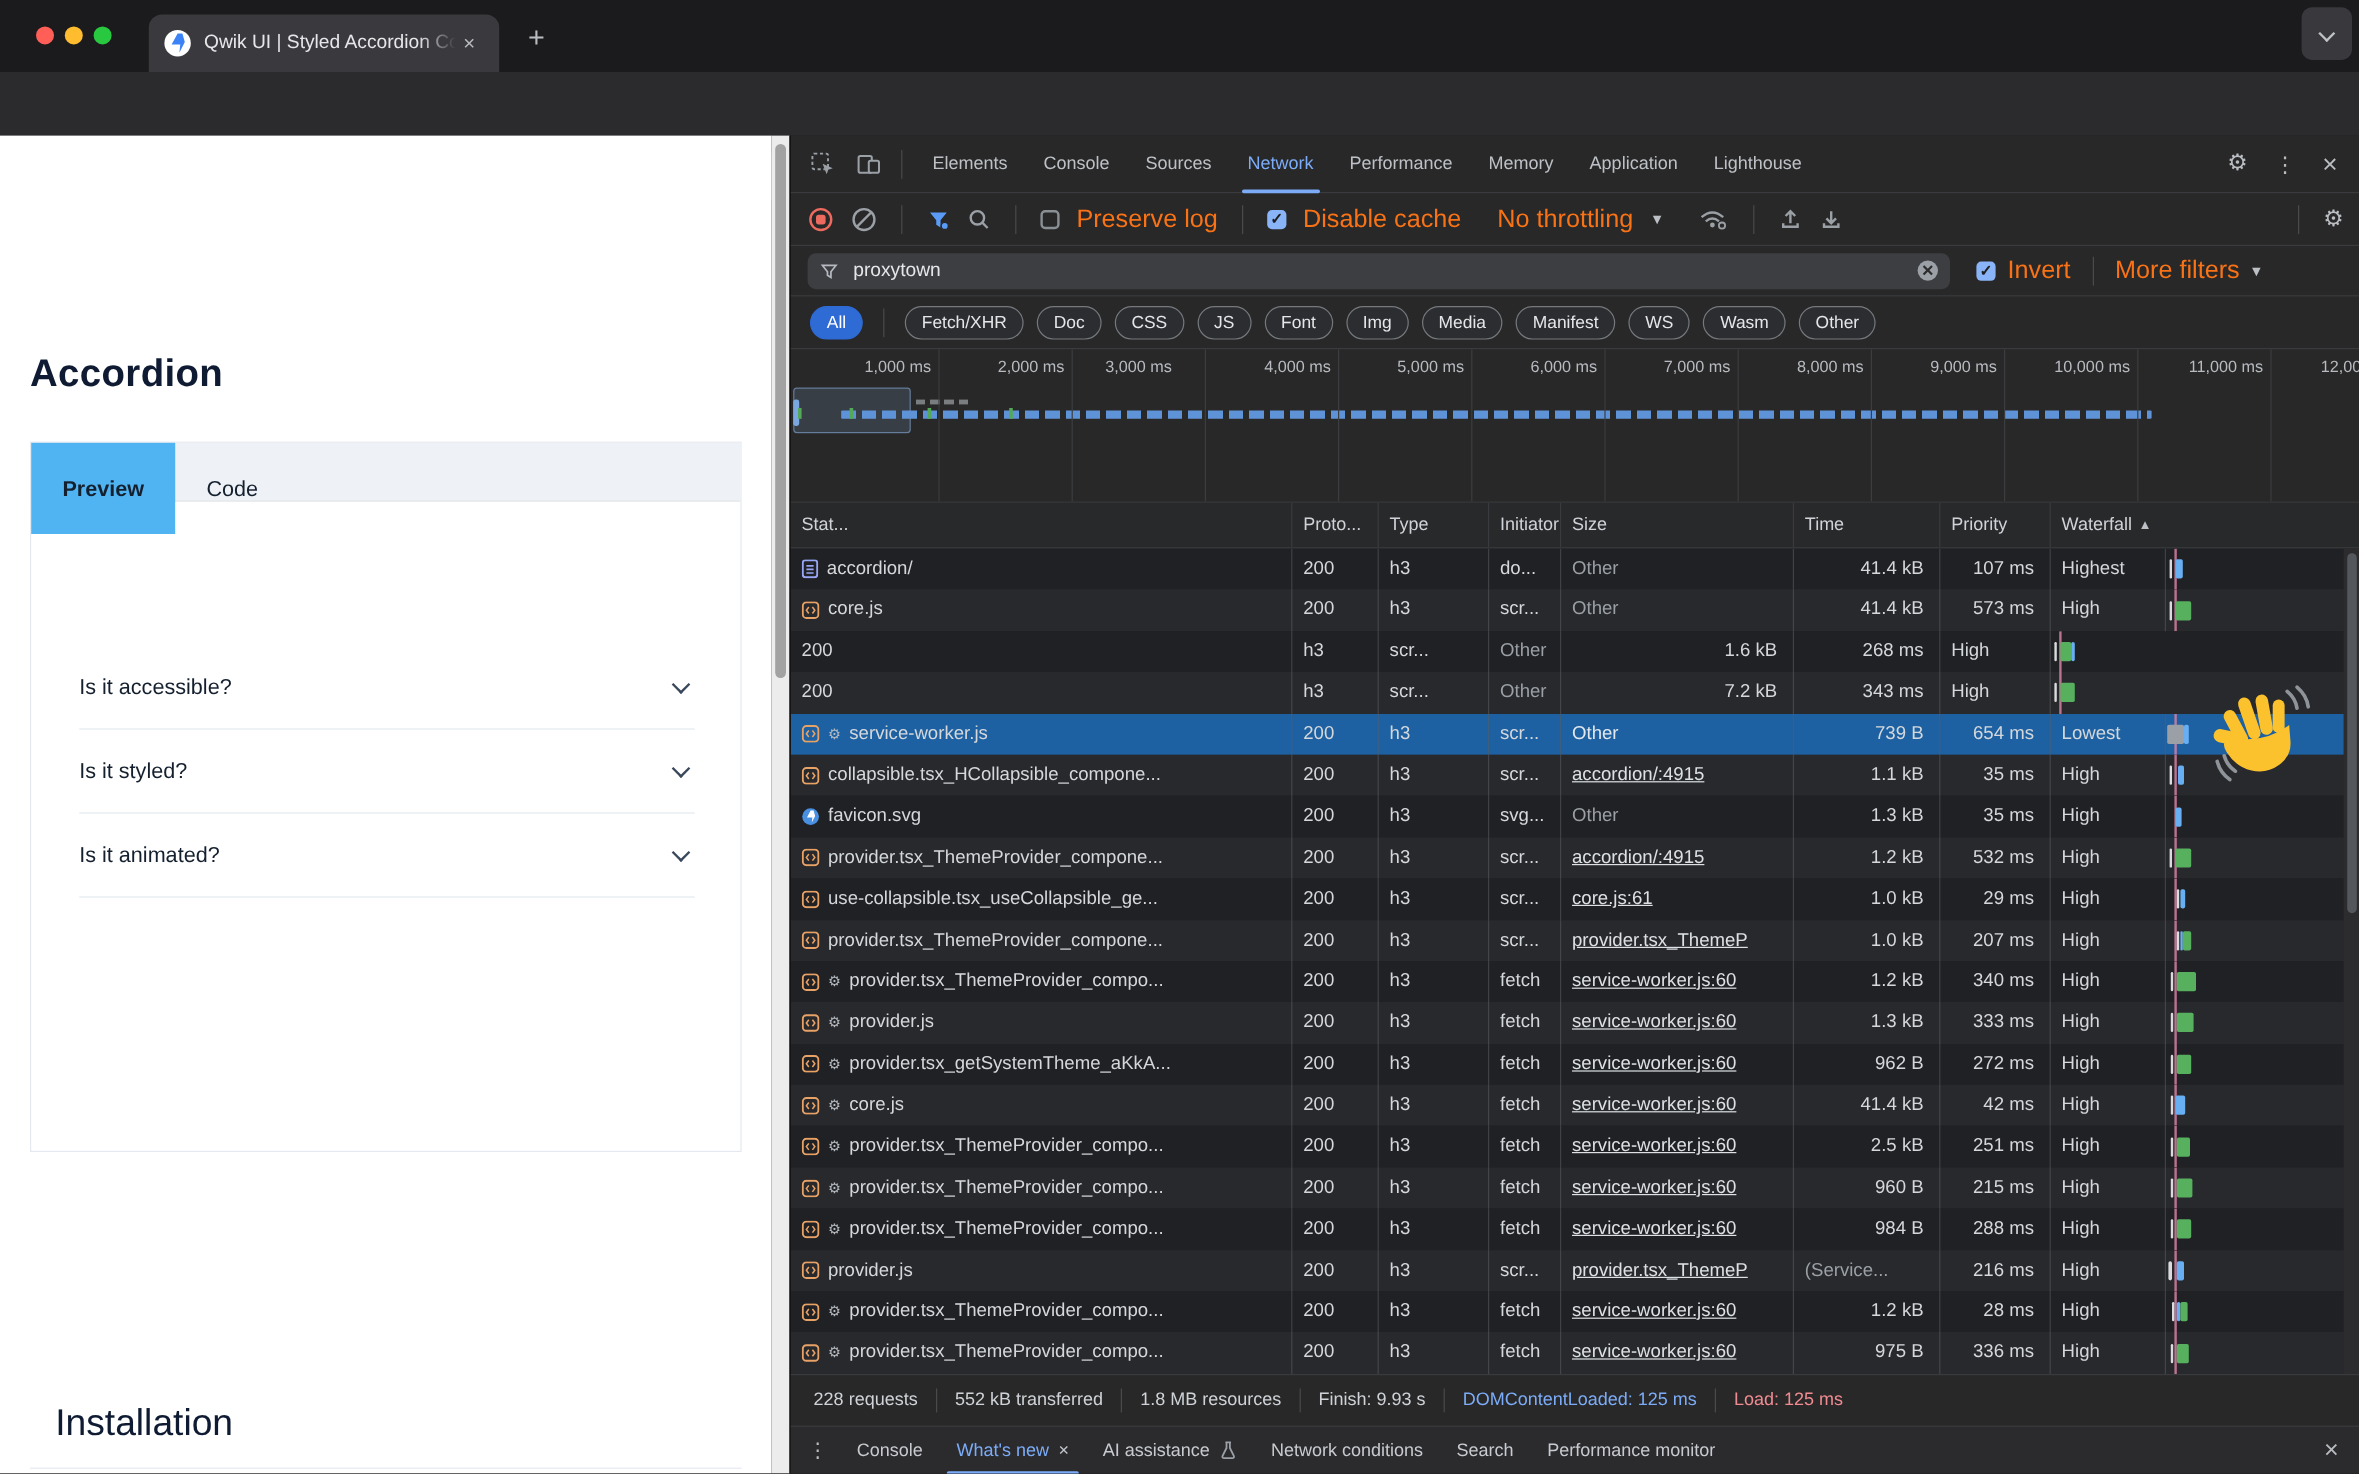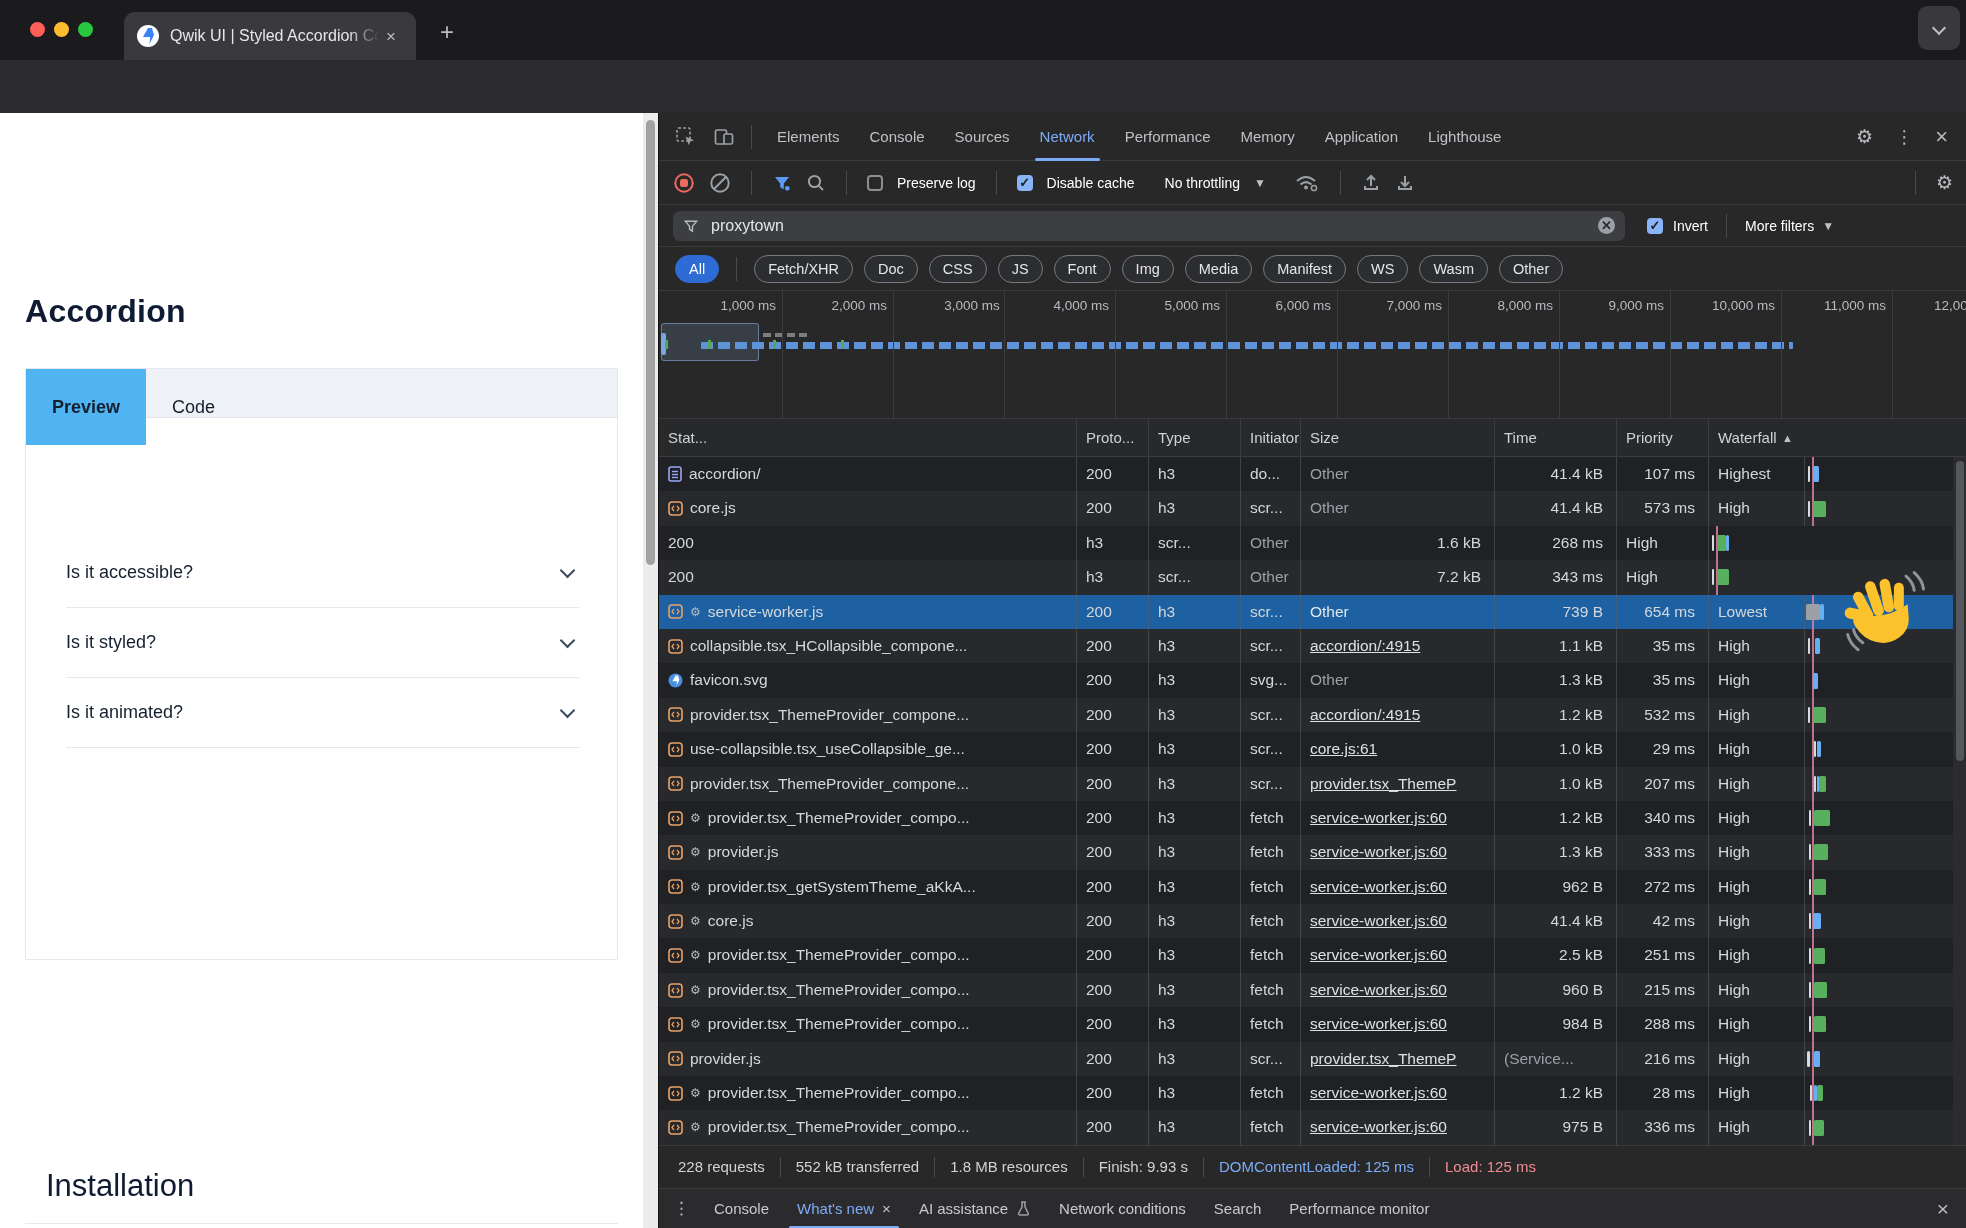--- a/index.html
+++ b/index.html
@@ -49,21 +49,21 @@
   .dt-row{position:absolute;left:0;width:1308px;box-sizing:border-box;}
   #dt-tabbar{top:0;height:48px;border-bottom:1px solid #3a3b3e;display:flex;align-items:center;padding:0 10px;gap:4px;}
   .dt-tab{padding:0 15px;font-size:15px;color:#bdc1c6;height:48px;display:flex;align-items:center;position:relative;white-space:nowrap;}
   .dt-tab.active{color:#7cacf8;}
   .dt-tab.active::after{content:"";position:absolute;left:10px;right:10px;bottom:0;height:3px;background:#7cacf8;border-radius:2px;}
   .vsep{width:1px;height:24px;background:#4a4a4d;margin:0 6px;flex:0 0 1px;}
   #dt-nettools{top:48px;height:44px;border-bottom:1px solid #3a3b3e;display:flex;align-items:center;padding:0 14px;gap:14px;}
   .cb{width:16px;height:16px;border-radius:4px;box-sizing:border-box;display:inline-flex;align-items:center;justify-content:center;flex:0 0 16px;}
   .cb.off{border:2px solid #8a8f94;}
   .cb.on{background:#8ab4f8;color:#1e1e1e;font-size:13px;font-weight:700;}
-  .tool-label{font-size:14px;color:#ffffff;white-space:nowrap;}
+  .tool-label{font-size:21px;color:#f97316;white-space:nowrap;}
   #dt-filterrow{top:92px;height:42px;border-bottom:1px solid #3a3b3e;display:flex;align-items:center;padding:0 14px;}
   #filter-pill{width:952px;height:30px;background:#3d3e42;border-radius:7px;display:flex;align-items:center;
     padding:0 10px;gap:10px;box-sizing:border-box;}
   #filter-input{flex:1;background:transparent;border:none;outline:none;color:#e4e6e8;font-size:16px;font-family:inherit;}
   #filter-clear{width:17px;height:17px;border-radius:50%;background:#9aa0a6;color:#2b2b2b;font-size:13px;font-weight:700;
     display:flex;align-items:center;justify-content:center;}
   #dt-chiprow{top:134px;height:44px;border-bottom:1px solid #3a3b3e;display:flex;align-items:center;padding:0 16px;gap:11px;}
   .chip{height:26px;padding:0 13px;border-radius:14px;border:1px solid #75797d;display:flex;align-items:center;
     font-size:14.5px;color:#e4e6e8;white-space:nowrap;background:#2c2d30;}
   .chip.sel{background:#2e6bd4;border-color:#2e6bd4;color:#fff;}
@@ -322,21 +322,21 @@
       <div class="gtick" style="left:6px;"></div>
       <div class="gtick" style="left:49px;"></div>
       <div class="gtick" style="left:114px;"></div>
       <div class="gtick" style="left:182px;"></div>
     </div>
   <div class="gridline" style="left: 123px;"></div>
       <div class="ruler-label" style="left: 51px; width: 66px; text-align: right;">1,000 ms</div>
       <div class="gridline" style="left: 234px;"></div>
       <div class="ruler-label" style="left: 162px; width: 66px; text-align: right;">2,000 ms</div>
       <div class="gridline" style="left: 345px;"></div>
-      <div class="ruler-label" style="left: 280px; width: 66px; text-align: center;">3,000 ms</div>
+      <div class="ruler-label" style="left: 262px; width: 66px; text-align: left;">3,000 ms</div>
       <div class="gridline" style="left: 456px;"></div>
       <div class="ruler-label" style="left: 384px; width: 66px; text-align: right;">4,000 ms</div>
       <div class="gridline" style="left: 567px;"></div>
       <div class="ruler-label" style="left: 495px; width: 66px; text-align: right;">5,000 ms</div>
       <div class="gridline" style="left: 678px;"></div>
       <div class="ruler-label" style="left: 606px; width: 66px; text-align: right;">6,000 ms</div>
       <div class="gridline" style="left: 789px;"></div>
       <div class="ruler-label" style="left: 717px; width: 66px; text-align: right;">7,000 ms</div>
       <div class="gridline" style="left: 900px;"></div>
       <div class="ruler-label" style="left: 828px; width: 66px; text-align: right;">8,000 ms</div>

